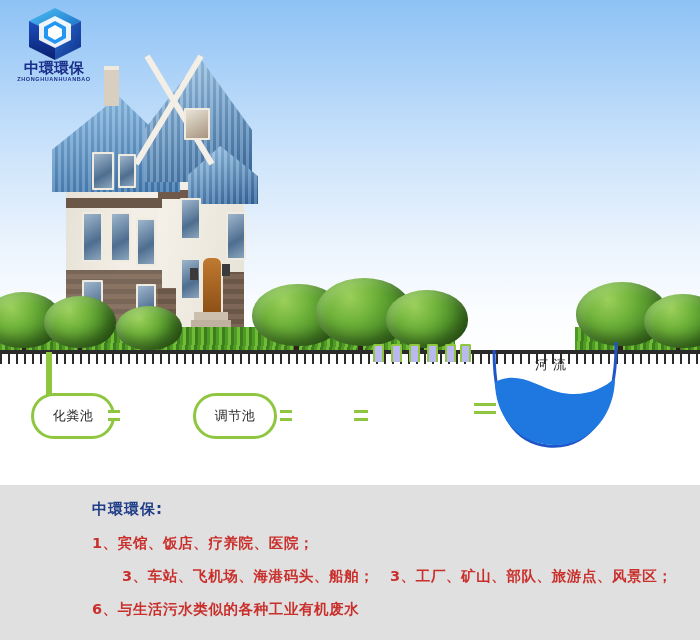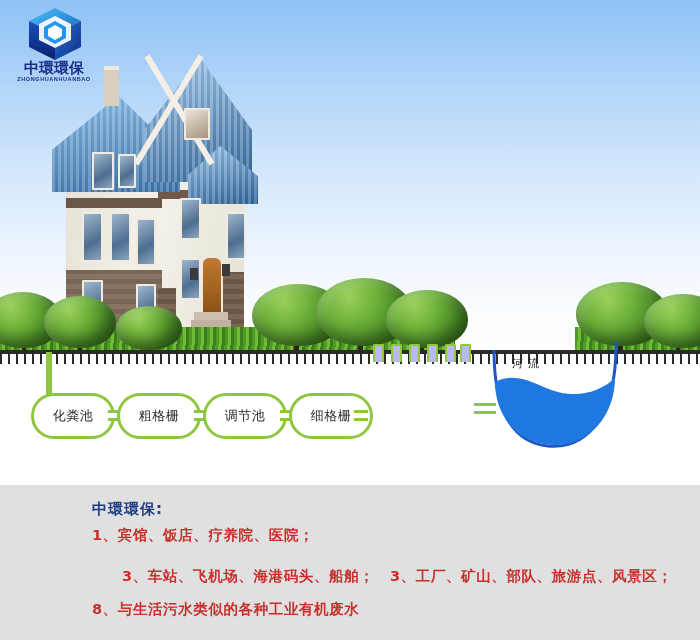--- a/index.html
+++ b/index.html
@@ -60,33 +60,33 @@
   #plant{position:absolute;left:363px;top:358px;width:112px;height:78px;border:3px solid #8ec63f;
         border-radius:9px;background:#b9b9ef;display:flex;flex-direction:column;
         align-items:center;justify-content:center;
         font-family:"DejaVu Sans","Liberation Sans",sans-serif;font-size:12.5px;color:#111;line-height:18px;
         letter-spacing:0.5px;z-index:4;}
   .vent{position:absolute;width:7px;height:16px;background:#b9b9ef;border:2px solid #8ec63f;
         border-bottom:none;border-radius:2px 2px 0 0;z-index:3;}
 
   
   #river{position:absolute;left:492px;top:342px;width:138px;height:108px;z-index:2;}
-  #riverlabel{position:absolute;left:512px;top:356px;
-        font-family:"DejaVu Sans","Liberation Sans",sans-serif;font-size:11px;color:#2a2a2a;
+  #riverlabel{position:absolute;left:535px;top:356px;
+        font-family:"DejaVu Sans","Liberation Sans",sans-serif;font-size:13px;color:#2a2a2a;
         letter-spacing:5px;z-index:5;}
 
   
   #panel{position:absolute;left:0;top:485px;width:700px;height:155px;background:#e0e0e0;}
   #scope-title{position:absolute;left:92px;top:15px;
         font-family:"DejaVu Sans","Liberation Sans",sans-serif;font-size:15px;font-weight:bold;
         color:#1f3c86;letter-spacing:1px;}
   .scope-row{position:absolute;left:92px;font-family:"DejaVu Sans","Liberation Sans",sans-serif;
         font-size:14.5px;font-weight:bold;color:#c9302c;letter-spacing:0.6px;white-space:nowrap;}
   .scope-row .colB{position:absolute;left:268px;top:0;}
-  #row1{top:41px;text-align:right;} #row2{top:82px;margin-left:30px;} #row3{top:115px;}
+  #row1{top:49px;text-align:right;} #row2{top:82px;margin-left:30px;} #row3{top:115px;}
   #row2 .colB{left:268px;}
 </style>
 </head>
 <body>
 
 <div id="page">
 
   <div id="sky"></div>
 
   <div id="logo">
@@ -214,33 +214,27 @@
   <div id="ground"></div>
   <div id="hatch"></div>
 
   <div class="pipe" style="left:46px;top:352px;width:6px;height:44px;"></div>
 
   <div class="node" style="left:31px;top:393px;width:78px;height:40px;">
     <span>化粪池</span>
   </div>
   <div class="pipe2" style="left:108px;top:410px;width:12px;"></div>
 
-  <div class="node" style="left:117px;top:393px;width:78px;height:40px;">
-    <span>粗格栅</span>
-  </div>
   <div class="pipe2" style="left:194px;top:410px;width:12px;"></div>
 
-  <div class="node" style="left:203px;top:393px;width:78px;height:40px;">
+  <div class="node" style="left:193px;top:393px;width:78px;height:40px;">
     <span>调节池</span>
   </div>
   <div class="pipe2" style="left:280px;top:410px;width:12px;"></div>
 
-  <div class="node" style="left:289px;top:393px;width:78px;height:40px;">
-    <span>细格栅</span>
-  </div>
   <div class="pipe2" style="left:354px;top:410px;width:14px;"></div>
 
   <div class="vent" style="left:373px;top:344px;"></div>
   <div class="vent" style="left:391px;top:344px;"></div>
   <div class="vent" style="left:409px;top:344px;"></div>
   <div class="vent" style="left:427px;top:344px;"></div>
   <div class="vent" style="left:445px;top:344px;"></div>
   <div class="vent" style="left:460px;top:344px;"></div>
 
 
@@ -257,17 +251,17 @@
     <div id="scope-title">中環環保:</div>
 
     <div class="scope-row" id="row1">
       <span>1、宾馆、饭店、疗养院、医院；</span>
     </div>
     <div class="scope-row" id="row2">
       <span>3、车站、飞机场、海港码头、船舶；</span>
       <span class="colB">3、工厂、矿山、部队、旅游点、风景区；</span>
     </div>
     <div class="scope-row" id="row3">
-      <span>8、与生活污水类似的各种工业有机废水</span>
+      <span>6、与生活污水类似的各种工业有机废水</span>
     </div>
   </div>
 
 </div>
 
 </body></html>

